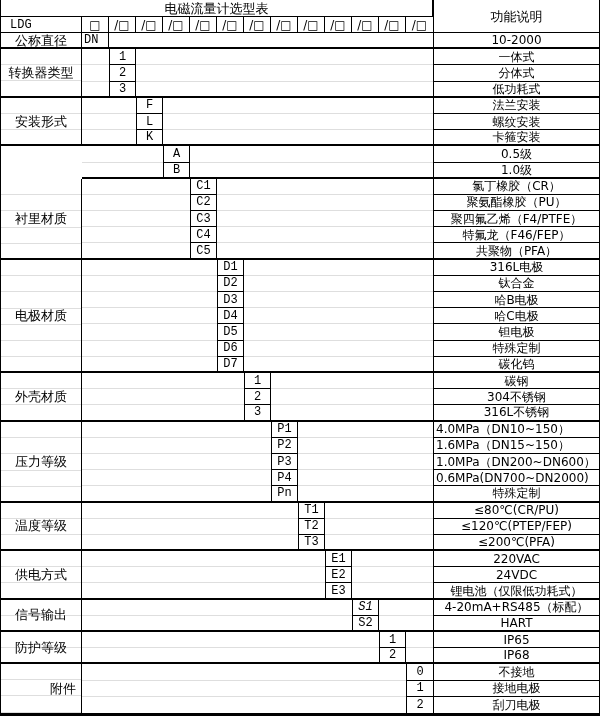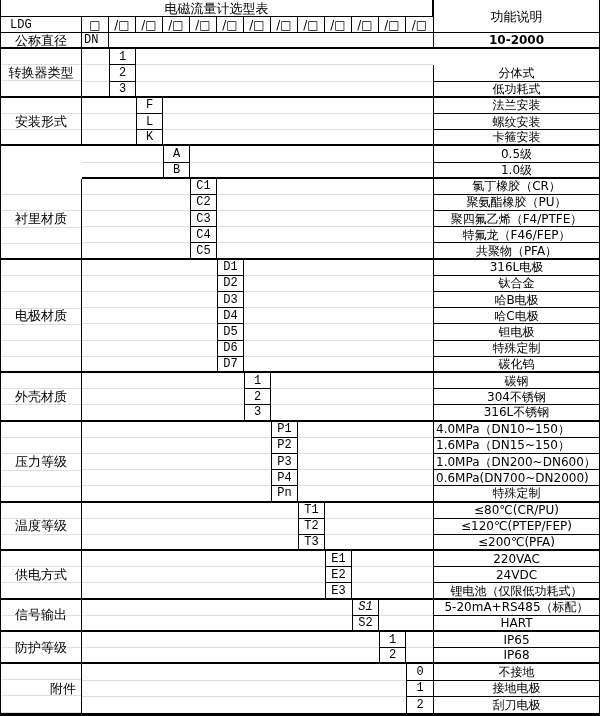--- a/index.html
+++ b/index.html
@@ -54,25 +54,26 @@
       <div class="c slot" style="grid-column: 8;">/□</div>
       <div class="c slot" style="grid-column: 9;">/□</div>
       <div class="c slot" style="grid-column: 10;">/□</div>
       <div class="c slot" style="grid-column: 11;">/□</div>
       <div class="c slot" style="grid-column: 12;">/□</div>
       <div class="c slot" style="grid-column: 13;">/□</div>
       <div class="c slot lastslot" style="grid-column: 14;">/□</div>
       <div class="c lab gend" style="grid-area: 3 / 1 / 4;">公称直径</div>
       <div class="c br gend mono alignleft" style="grid-area: 3 / 2;">DN</div>
       <div class="c gend" style="grid-area: 3 / 3 / auto / 15;"></div>
-      <div class="c vl gend" style="grid-area: 3 / 15; font-weight: bold;">10-2000</div>
+      <div class="c vl gend" style="grid-area: 3 / 15;">10-2000</div>
       <div class="c lab gend" style="grid-area: 4 / 1 / 7;">转换器类型</div>
       <div class="c faint" style="grid-area: 4 / 2 / auto / 3;"></div>
       <div class="c bl br rowline mono" style="grid-area: 4 / 3;">1</div>
       <div class="c faint" style="grid-area: 4 / 4 / auto / 15;"></div>
+      <div class="c vl rowline" style="grid-area: 4 / 15;">一体式</div>
       <div class="c faint" style="grid-area: 5 / 2 / auto / 3;"></div>
       <div class="c bl br rowline mono" style="grid-area: 5 / 3;">2</div>
       <div class="c faint" style="grid-area: 5 / 4 / auto / 15;"></div>
       <div class="c vl rowline" style="grid-area: 5 / 15;">分体式</div>
       <div class="c gend" style="grid-area: 6 / 2 / auto / 3;"></div>
       <div class="c bl br gend mono" style="grid-area: 6 / 3;">3</div>
       <div class="c gend" style="grid-area: 6 / 4 / auto / 15;"></div>
       <div class="c vl gend" style="grid-area: 6 / 15;">低功耗式</div>
       <div class="c lab gend" style="grid-area: 7 / 1 / 10;">安装形式</div>
       <div class="c faint" style="grid-area: 7 / 2 / auto / 4;"></div>
@@ -202,21 +203,21 @@
       <div class="c faint" style="grid-area: 36 / 12 / auto / 15;"></div>
       <div class="c vl rowline" style="grid-area: 36 / 15;">24VDC</div>
       <div class="c gend" style="grid-area: 37 / 2 / auto / 11;"></div>
       <div class="c bl br gend mono" style="grid-area: 37 / 11;">E3</div>
       <div class="c gend" style="grid-area: 37 / 12 / auto / 15;"></div>
       <div class="c vl gend" style="grid-area: 37 / 15;">锂电池（仅限低功耗式）</div>
       <div class="c lab gend" style="grid-area: 38 / 1 / 40;">信号输出</div>
       <div class="c faint" style="grid-area: 38 / 2 / auto / 12;"></div>
       <div class="c bl br rowline mono" style="grid-area: 38 / 12; font-style: italic;">S1</div>
       <div class="c faint" style="grid-area: 38 / 13 / auto / 15;"></div>
-      <div class="c vl rowline" style="grid-area: 38 / 15;">5-20mA+RS485（标配）</div>
+      <div class="c vl rowline" style="grid-area: 38 / 15;">4-20mA+RS485（标配）</div>
       <div class="c gend" style="grid-area: 39 / 2 / auto / 12;"></div>
       <div class="c bl br gend mono" style="grid-area: 39 / 12;">S2</div>
       <div class="c gend" style="grid-area: 39 / 13 / auto / 15;"></div>
       <div class="c vl gend" style="grid-area: 39 / 15;">HART</div>
       <div class="c lab gend" style="grid-area: 40 / 1 / 42;">防护等级</div>
       <div class="c faint" style="grid-area: 40 / 2 / auto / 13;"></div>
       <div class="c bl br rowline mono" style="grid-area: 40 / 13;">1</div>
       <div class="c faint" style="grid-area: 40 / 14 / auto / 15;"></div>
       <div class="c vl rowline" style="grid-area: 40 / 15;">IP65</div>
       <div class="c gend" style="grid-area: 41 / 2 / auto / 13;"></div>

